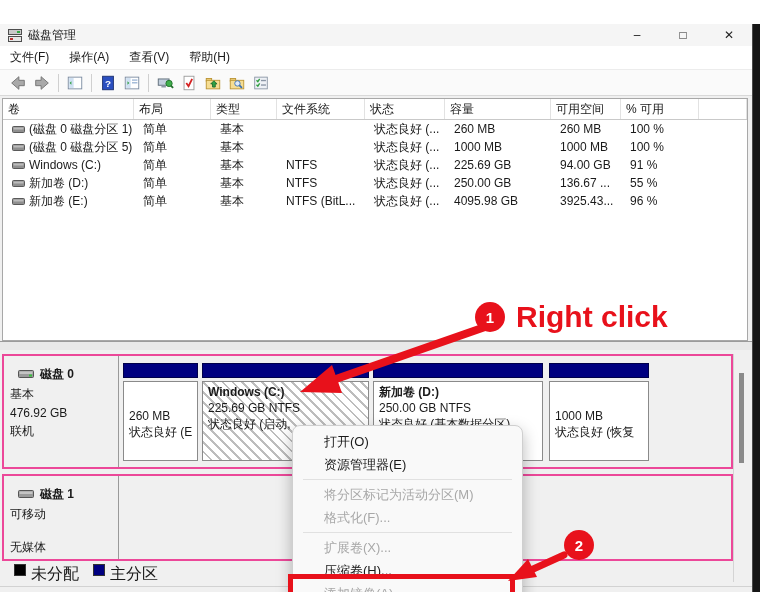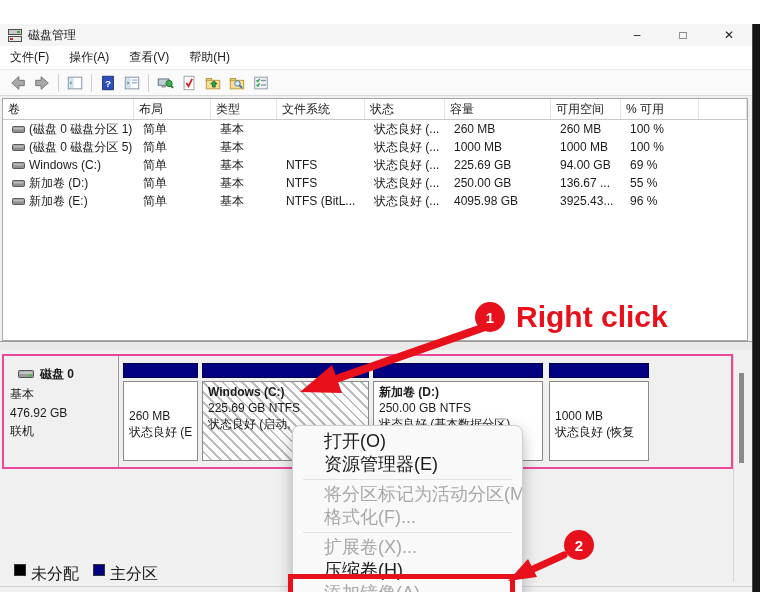--- a/index.html
+++ b/index.html
@@ -63,21 +63,21 @@
 
   
   .legend{position:absolute;left:4px;top:214px;width:752px;height:22px;display:flex;font-size:16px;}
   .lg-sq{width:12px;height:12px;display:inline-block;margin-right:5px;border:1px solid #333;box-sizing:border-box;}
   .statusbar{position:absolute;left:0;top:236px;width:752px;height:16px;border-top:1px solid #d2d2d2;background:#f0f0f0;}
 
   
   .ctxmenu{position:absolute;left:292px;top:401px;width:231px;height:202px;background:#f9f9f9;
            border:1px solid #cfcfcf;border-radius:8px;box-shadow:0 6px 16px rgba(0,0,0,0.28);
            padding-top:4px;box-sizing:border-box;z-index:30;}
-  .mi{height:23px;line-height:23px;padding-left:31px;font-size:18px;white-space:nowrap;overflow:hidden;}
+  .mi{height:23px;line-height:23px;padding-left:31px;font-size:13px;white-space:nowrap;overflow:hidden;}
   .mi.disabled{color:#a8a8a8;}
   .mi-sep{height:1px;background:#e1e1e1;margin:3px 10px;}
 
   .red-box{position:absolute;left:288px;top:550px;width:227px;height:28px;border:5px solid #e8111b;box-sizing:border-box;z-index:40;}
 
   .anno-svg{position:absolute;left:0;top:0;width:760px;height:592px;z-index:50;pointer-events:none;}
 </style>
 </head>
 <body>
 
@@ -248,21 +248,21 @@
               </svg>
             </span>
             <span>Windows (C:)</span>
           </div>
         <div class="vt-c cw1">简单</div>
         <div class="vt-c cw2">基本</div>
         <div class="vt-c cw3">NTFS</div>
         <div class="vt-c cw4">状态良好 (...</div>
         <div class="vt-c cw5">225.69 GB</div>
         <div class="vt-c cw6">94.00 GB</div>
-        <div class="vt-c cw7">69 %</div>
+        <div class="vt-c cw7">91 %</div>
       </div>
 
       <div class="vt-row">
         <div class="vt-c cw0">
             <span class="vol-ico">
               <svg width="13" height="11" viewBox="0 0 13 11">
                 <rect x="0.5" y="2.5" width="12" height="6" rx="1" fill="#8f8f8f" stroke="#595959"></rect>
                 <rect x="1.5" y="3.5" width="10" height="2" fill="#bcbcbc"></rect>
               </svg>
             </span>
@@ -344,20 +344,33 @@
 
         <div class="partition" style="left:545px;width:100px;">
           <div class="pbar"></div>
           <div class="pbody no-title">
             <div>1000 MB</div>
             <div>状态良好 (恢复</div>
           </div>
         </div>
       </div>
 
+      <div class="disk-row d1">
+        <div class="disk-info">
+          <div class="di-title">
+            <span><svg width="16" height="10" viewBox="0 0 16 10">
+                  <rect x="0.5" y="1.5" width="15" height="7" rx="1" fill="#9a9a9a" stroke="#555"></rect>
+                  <rect x="1.5" y="2.5" width="13" height="2.5" fill="#c4c4c4"></rect>
+                </svg></span>
+            <span>磁盘 1</span>
+          </div>
+          <div class="di-line">可移动</div>
+          <div class="di-line" style="padding-top:16px;">无媒体</div>
+        </div>
+      </div>
 
       <div class="vscroll">
         <div class="vthumb"></div>
       </div>
 
       <div class="legend">
         <span class="lg-sq" style="margin-left:10px;background:#000000;"></span>
         <span>未分配</span>
         <span class="lg-sq" style="margin-left:14px;background:#000080;"></span>
         <span>主分区</span>

